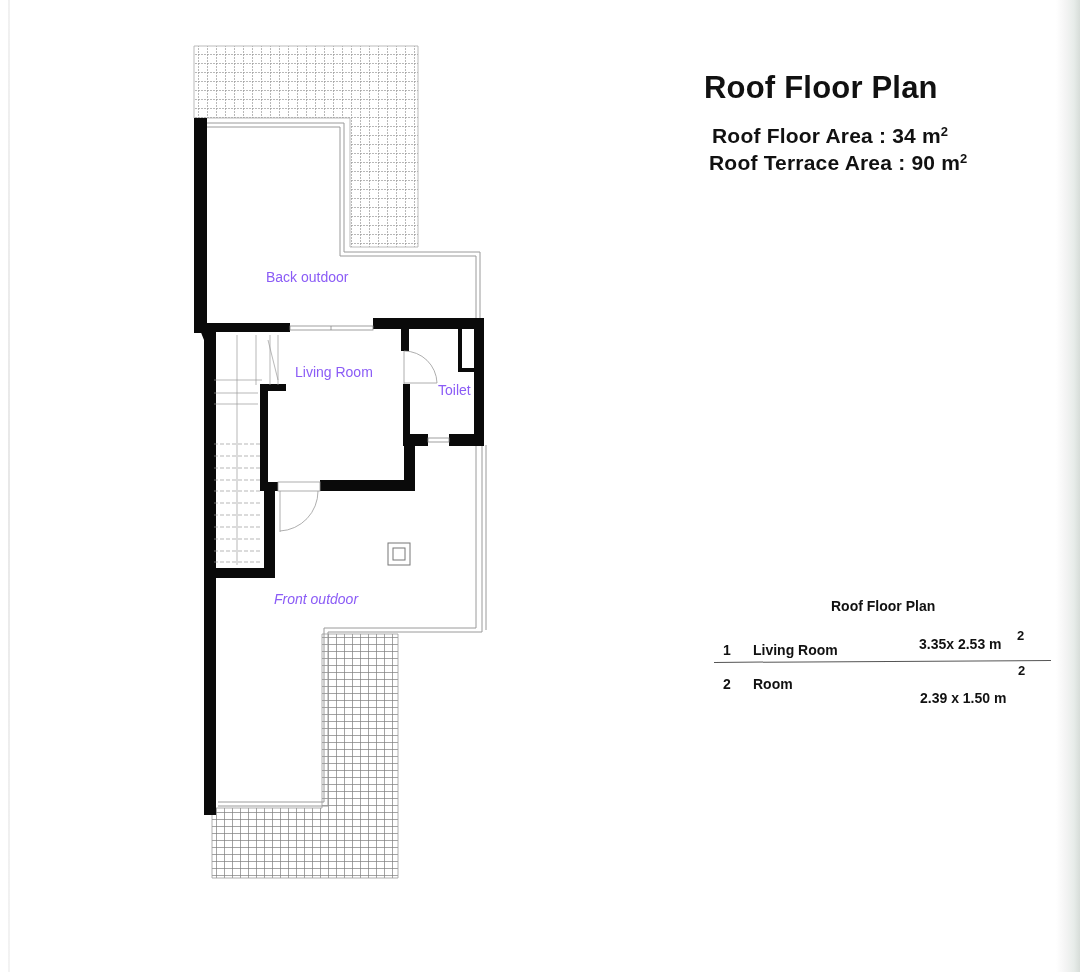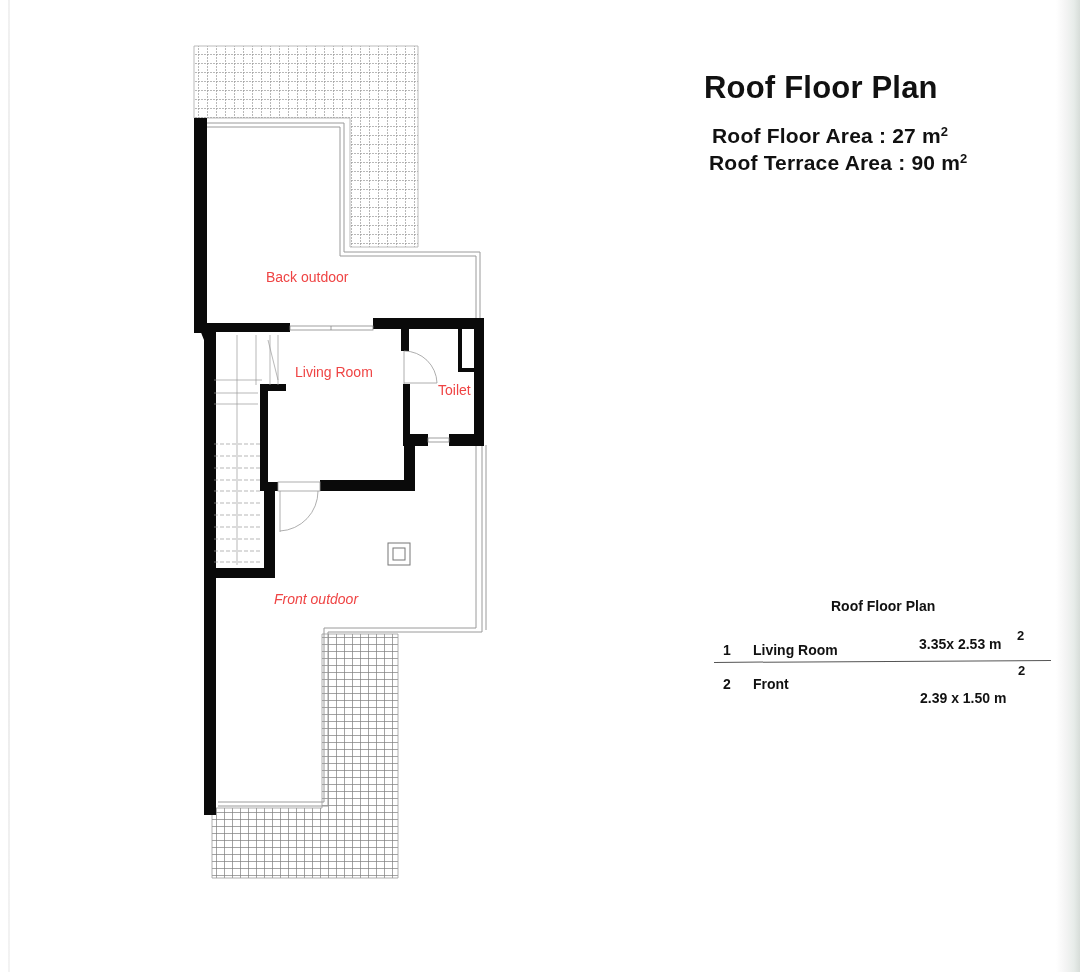--- a/index.html
+++ b/index.html
@@ -41,21 +41,21 @@
     .trow .dimsup { position: absolute; left: 303px; top: -14px; font-size: 13px; }
     .row-1 { top: 642px; }
     .row-2 { top: 676px; }
     .row-2 .dim { left: 206px; margin-top: 20px; }
     .row-2 .dimsup { left: 304px; top: -13px; }
     .divider {
       position: absolute; left: 714px; top: 661px; width: 337px; height: 1px;
       background: #555; transform: rotate(-0.3deg);
     }
     .label {
-      position: absolute; font-size: 14px; white-space: nowrap; color: #ef4444;
+      position: absolute; font-size: 14px; white-space: nowrap; color: #8b5cf6;
     }
     .lbl-back { left: 266px; top: 269px; }
     .lbl-living { left: 295px; top: 364px; }
     .lbl-toilet { left: 438px; top: 382px; }
     .lbl-front { left: 274px; top: 591px; font-style: italic; }
   </style>
 </head>
 <body>
 
 <div class="scan-edge-left"></div>
@@ -168,29 +168,29 @@
     <rect x="393" y="548" width="12" height="12"></rect>
   </g>
 </svg>
 
 <div class="label lbl-back">Back outdoor</div>
 <div class="label lbl-living">Living Room</div>
 <div class="label lbl-toilet">Toilet</div>
 <div class="label lbl-front">Front outdoor</div>
 
 <div class="title">Roof Floor Plan</div>
-<div class="area-line area-1"><span>Roof Floor Area : 27 m</span><span class="sup">2</span></div>
+<div class="area-line area-1"><span>Roof Floor Area : 34 m</span><span class="sup">2</span></div>
 <div class="area-line area-2"><span>Roof Terrace Area : 90 m</span><span class="sup">2</span></div>
 
 <div class="table-title">Roof Floor Plan</div>
 <div class="trow row-1">
   <span class="num">1</span>
   <span class="room">Living Room</span>
   <span class="dim">3.35x 2.53 m</span>
   <span class="dimsup">2</span>
 </div>
 <div class="divider"></div>
 <div class="trow row-2">
   <span class="num">2</span>
-  <span class="room">Front</span>
+  <span class="room">Room</span>
   <span class="dim">2.39 x 1.50 m</span>
   <span class="dimsup">2</span>
 </div>
 
 </body></html>

